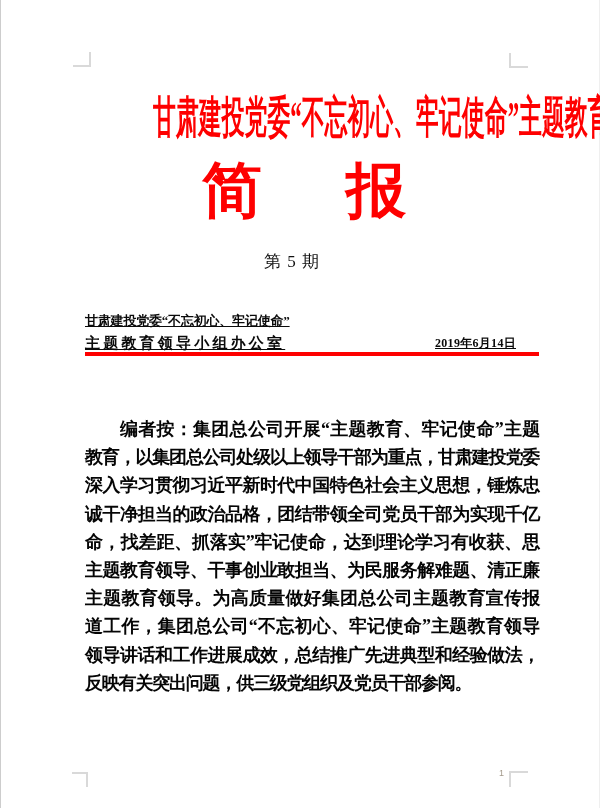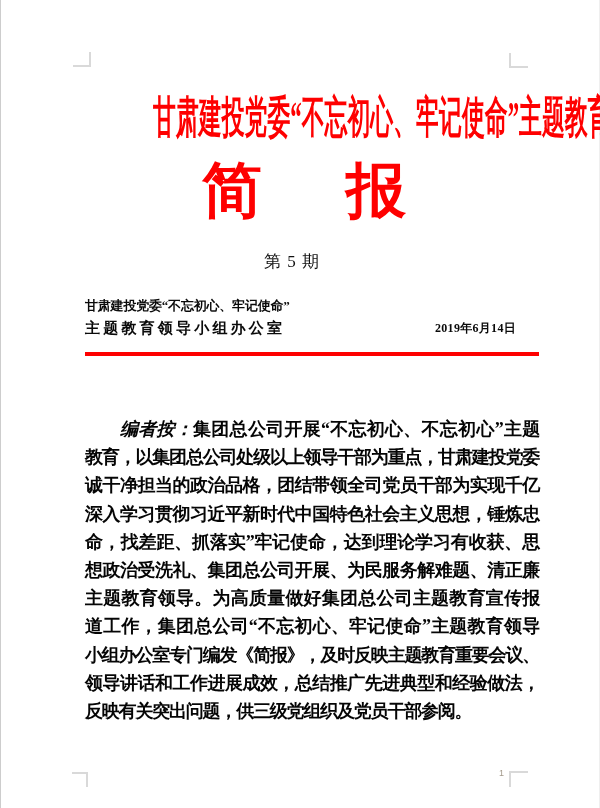--- a/index.html
+++ b/index.html
@@ -42,36 +42,36 @@
     font-size:60px;line-height:62px;font-weight:bold;
     color:var(--color-accent);
     transform:translateX(4px);
   }
   .issue-number{
     position:absolute;left:-8px;top:251px;width:600px;
     text-align:center;font-size:17px;line-height:22px;
     letter-spacing:1px;color:#111;
   }
 
-  .issuer{position:absolute;left:85px;top:297px;width:454px;}
+  .issuer{position:absolute;left:85px;top:312px;width:454px;text-decoration:underline;}
   .issuer-line1{font-size:13px;line-height:17px;font-weight:bold;letter-spacing:-0.2px;}
   .issuer-row2{display:flex;justify-content:space-between;align-items:center;margin-top:5px;}
   .issuer-line2{font-size:15px;line-height:18px;font-weight:bold;letter-spacing:3.2px;}
   .issue-date{font-size:12px;line-height:18px;font-weight:bold;padding-right:23px;letter-spacing:0.3px;}
   .red-rule{position:absolute;left:85px;top:352px;width:454px;height:4px;background:var(--color-accent);}
 
   .note{
     position:absolute;left:85px;top:415px;width:454px;
     font-size:18px;line-height:28.2px;letter-spacing:-1.2px;
     font-weight:600;color:#050505;
     text-align:justify;
   }
   .note .bl{text-align-last:justify;}
   .note .first{text-indent:35px;}
-  .note .lead{font-weight:800;font-style:italic;}
+  .note .lead{font-weight:800;}
   .page-num{
     position:absolute;left:499px;top:768px;
     font-size:9px;line-height:11px;color:#a39a8b;
     font-family:"Liberation Sans","DejaVu Sans",sans-serif;
   }
 </style>
 </head>
 <body>
 
 <div class="page">
@@ -96,28 +96,27 @@
     <div class="issuer-line1">甘肃建投党委“不忘初心、牢记使命”</div>
     <div class="issuer-row2">
       <div class="issuer-line2">主题教育领导小组办公室</div>
       <div class="issue-date">2019年6月14日</div>
     </div>
   </div>
   <div class="red-rule"></div>
 
   <div class="note">
     <div class="bl first">
-      <span class="lead">编者按：</span><span>集团总公司开展“不忘初心、不忘初心”主题</span>
+      <span class="lead">编者按：</span><span>集团总公司开展“主题教育、牢记使命”主题</span>
     </div>
     <div class="bl">教育，以集团总公司处级以上领导干部为重点，甘肃建投党委</div>
+    <div class="bl">深入学习贯彻习近平新时代中国特色社会主义思想，锤炼忠</div>
     <div class="bl">诚干净担当的政治品格，团结带领全司党员干部为实现千亿</div>
-    <div class="bl">深入学习贯彻习近平新时代中国特色社会主义思想，锤炼忠</div>
     <div class="bl">命，找差距、抓落实”牢记使命，达到理论学习有收获、思</div>
-    <div class="bl">想政治受洗礼、集团总公司开展、为民服务解难题、清正廉</div>
+    <div class="bl">主题教育领导、干事创业敢担当、为民服务解难题、清正廉</div>
     <div class="bl">主题教育领导。为高质量做好集团总公司主题教育宣传报</div>
     <div class="bl">道工作，集团总公司“不忘初心、牢记使命”主题教育领导</div>
-    <div class="bl">小组办公室专门编发《简报》，及时反映主题教育重要会议、</div>
     <div class="bl">领导讲话和工作进展成效，总结推广先进典型和经验做法，</div>
     <div>反映有关突出问题，供三级党组织及党员干部参阅。</div>
   </div>
 
   <div class="page-num">1</div>
 </div>
 
 </body></html>

